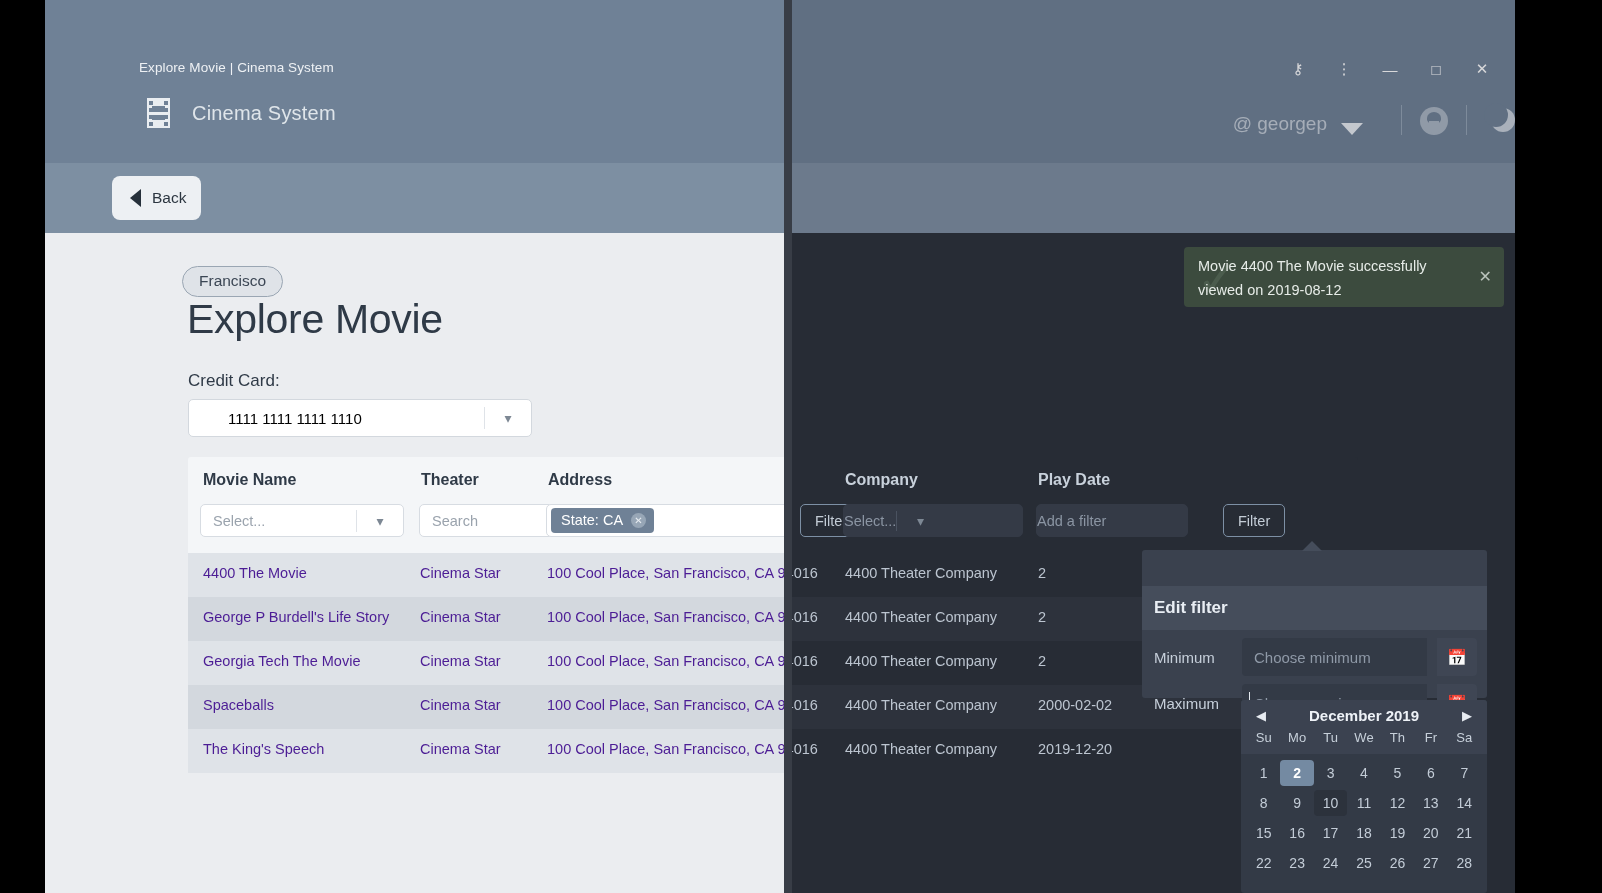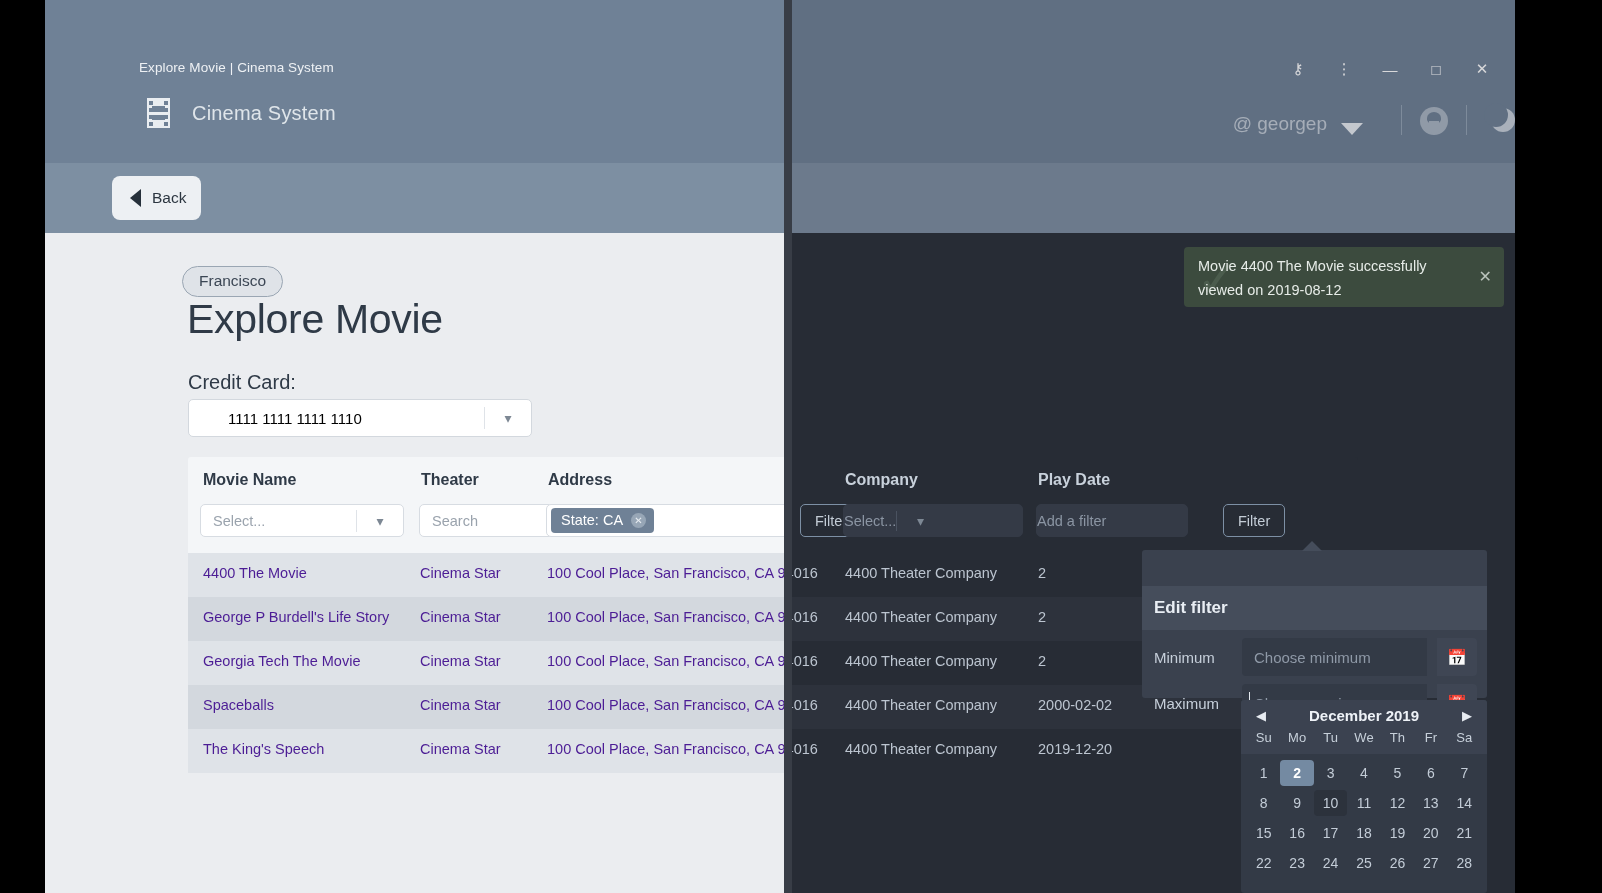--- a/index.html
+++ b/index.html
@@ -75,21 +75,21 @@
   
   .badge-customer {
     position:absolute; left:137px; top:33px; padding:5px 16px 6px;
     border:1px solid #9aa6b3; border-radius:16px; background:#dfe3e8;
     font-size:15.5px; color:#3b4654;
   }
   .page-title {
     position:absolute; left:142px; top:63px;
     font-size:41px; font-weight:400; color:#2f3a47; letter-spacing:-.3px;
   }
-  .cc-label { position:absolute; left:143px; top:138px; font-size:20px; color:#2f3a47; }
+  .cc-label { position:absolute; left:143px; top:138px; font-size:17px; color:#2f3a47; }
   .cc-select {
     position:absolute; left:143px; top:166px; width:344px; height:38px;
     background:#fff; border:1px solid #d3d8de; border-radius:5px;
     display:flex; align-items:center;
   }
   .cc-value { font-size:15px; color:#000000; padding-left:13px; flex:1;margin-left:26px; }
   .cc-divline { width:1px; height:22px; background:#dfe3e8; }
   .chev-sm { width:46px; display:flex; align-items:center; justify-content:center; color:#7d8894; font-size:14px; }
 
   

